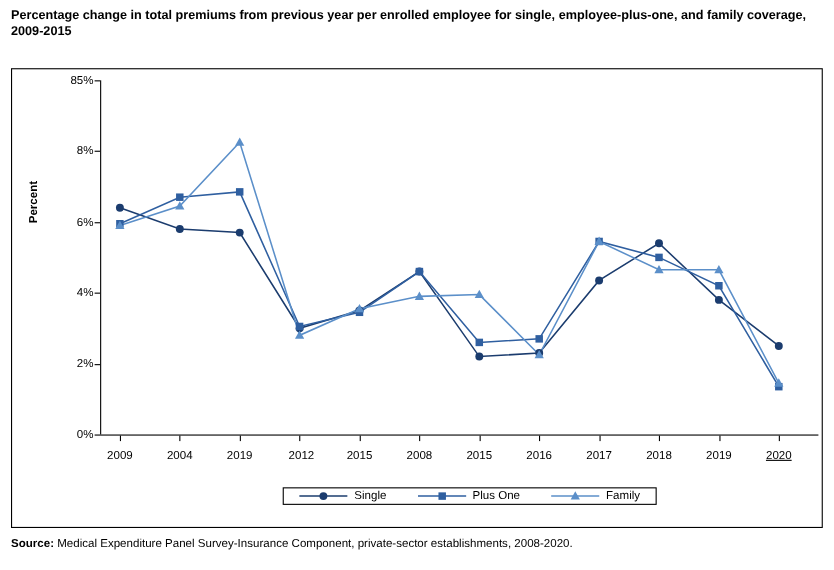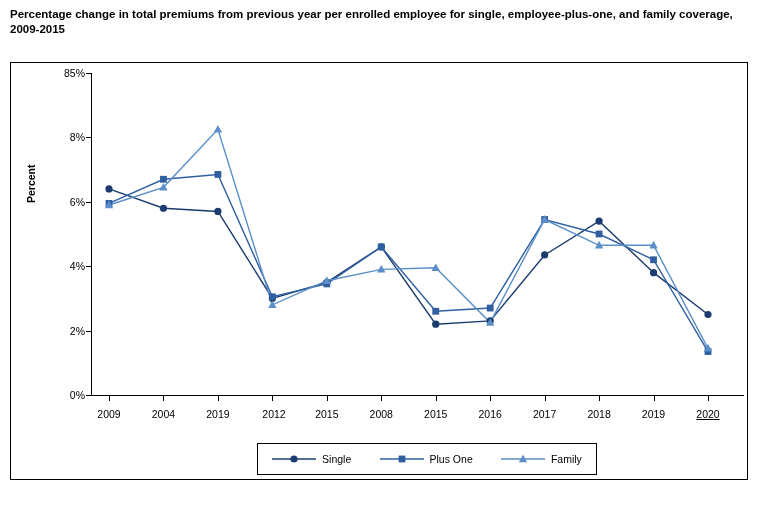--- a/index.html
+++ b/index.html
@@ -123,21 +123,21 @@
     top: 0;
     width: 738px;
     height: 418px;
     overflow: visible;
   }
   .legend {
     position: absolute;
     left: 246px;
     top: 380px;
     width: 340px;
-    height: 32px;
+    height: 16px;
     border: 1px solid #000000;
     box-sizing: border-box;
     display: flex;
     align-items: center;
     justify-content: space-around;
     background: #ffffff;
   }
   .legend-item {
     display: flex;
     align-items: center;
@@ -275,14 +275,17 @@
         </div>
       </div>
   <div class="ytick-mark" style="top: 332px;"></div>
       <div class="ytick-mark" style="top: 267.6px;"></div>
       <div class="ytick-mark" style="top: 203.2px;"></div>
       <div class="ytick-mark" style="top: 138.8px;"></div>
       <div class="ytick-mark" style="top: 74.4px;"></div>
       <div class="ytick-mark" style="top: 10px;"></div>
     </div>
 
+  <div class="source">
+    <b>Source:</b><span> Medical Expenditure Panel Survey-Insurance Component, private-sector establishments, 2008-2020.</span>
+  </div>
 
 </div>
 
 </body></html>

